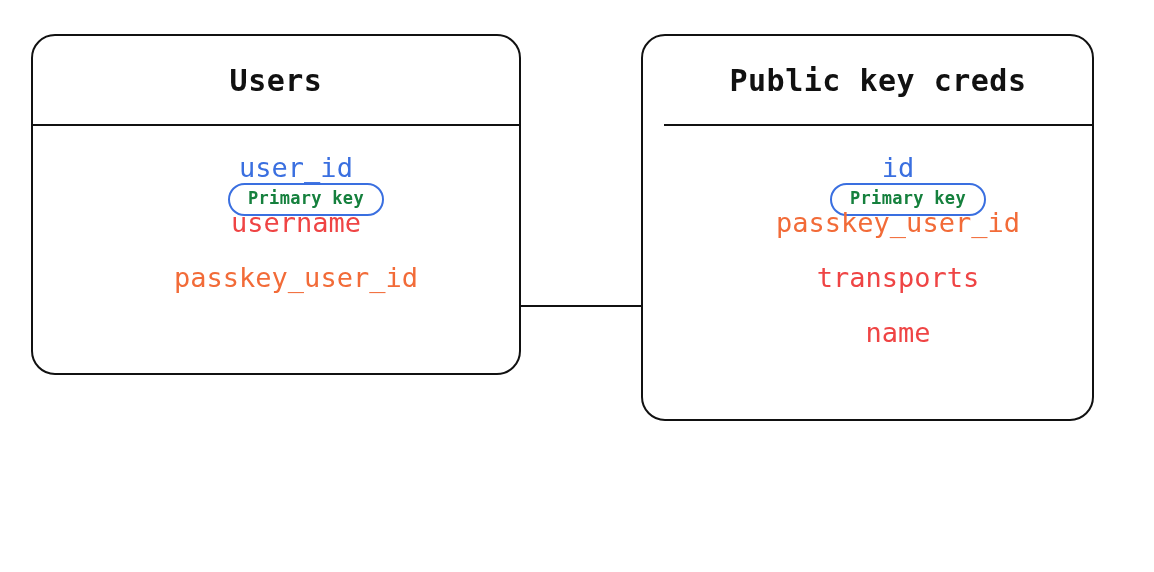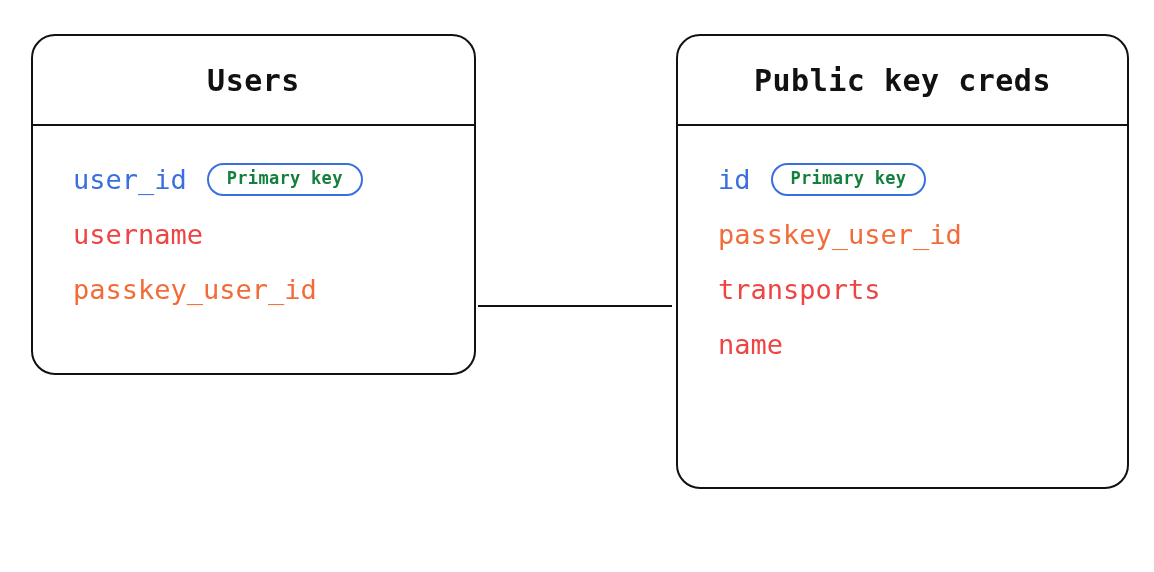--- a/index.html
+++ b/index.html
@@ -51,20 +51,21 @@
     box-sizing: border-box;
     padding: 26px 0 26px 0;
   }
 
   .field-row {
     display: flex;
     align-items: center;
     height: 55px;
     padding-left: 40px;
     white-space: nowrap;
+    flex-direction: column;
   }
 
   .field-name {
     font-size: 27px;
     letter-spacing: 0px;
     color: #ef4444;
   }
   .field-name.key   { color: #3A6FE0; }
   .field-name.fkey  { color: #F26B38; }
 
@@ -79,28 +80,29 @@
     font-weight: bold;
     letter-spacing: 0.3px;
     line-height: 1.15;
     white-space: nowrap;
   }
 
   
   #entity-users {
     left: 31px;
     top: 34px;
-    width: 445px;
+    width: 490px;
     height: 341px;
   }
   #entity-public-key-creds {
-    left: 676px;
+    left: 641px;
     top: 34px;
     width: 453px;
-    height: 455px;
+    height: 387px;
+    padding-left: 21px;
   }
 
   
   .relationship-line {
     position: absolute;
     left: 478px;
     top: 305px;
     width: 194px;
     height: 2px;
     background: #111111;

